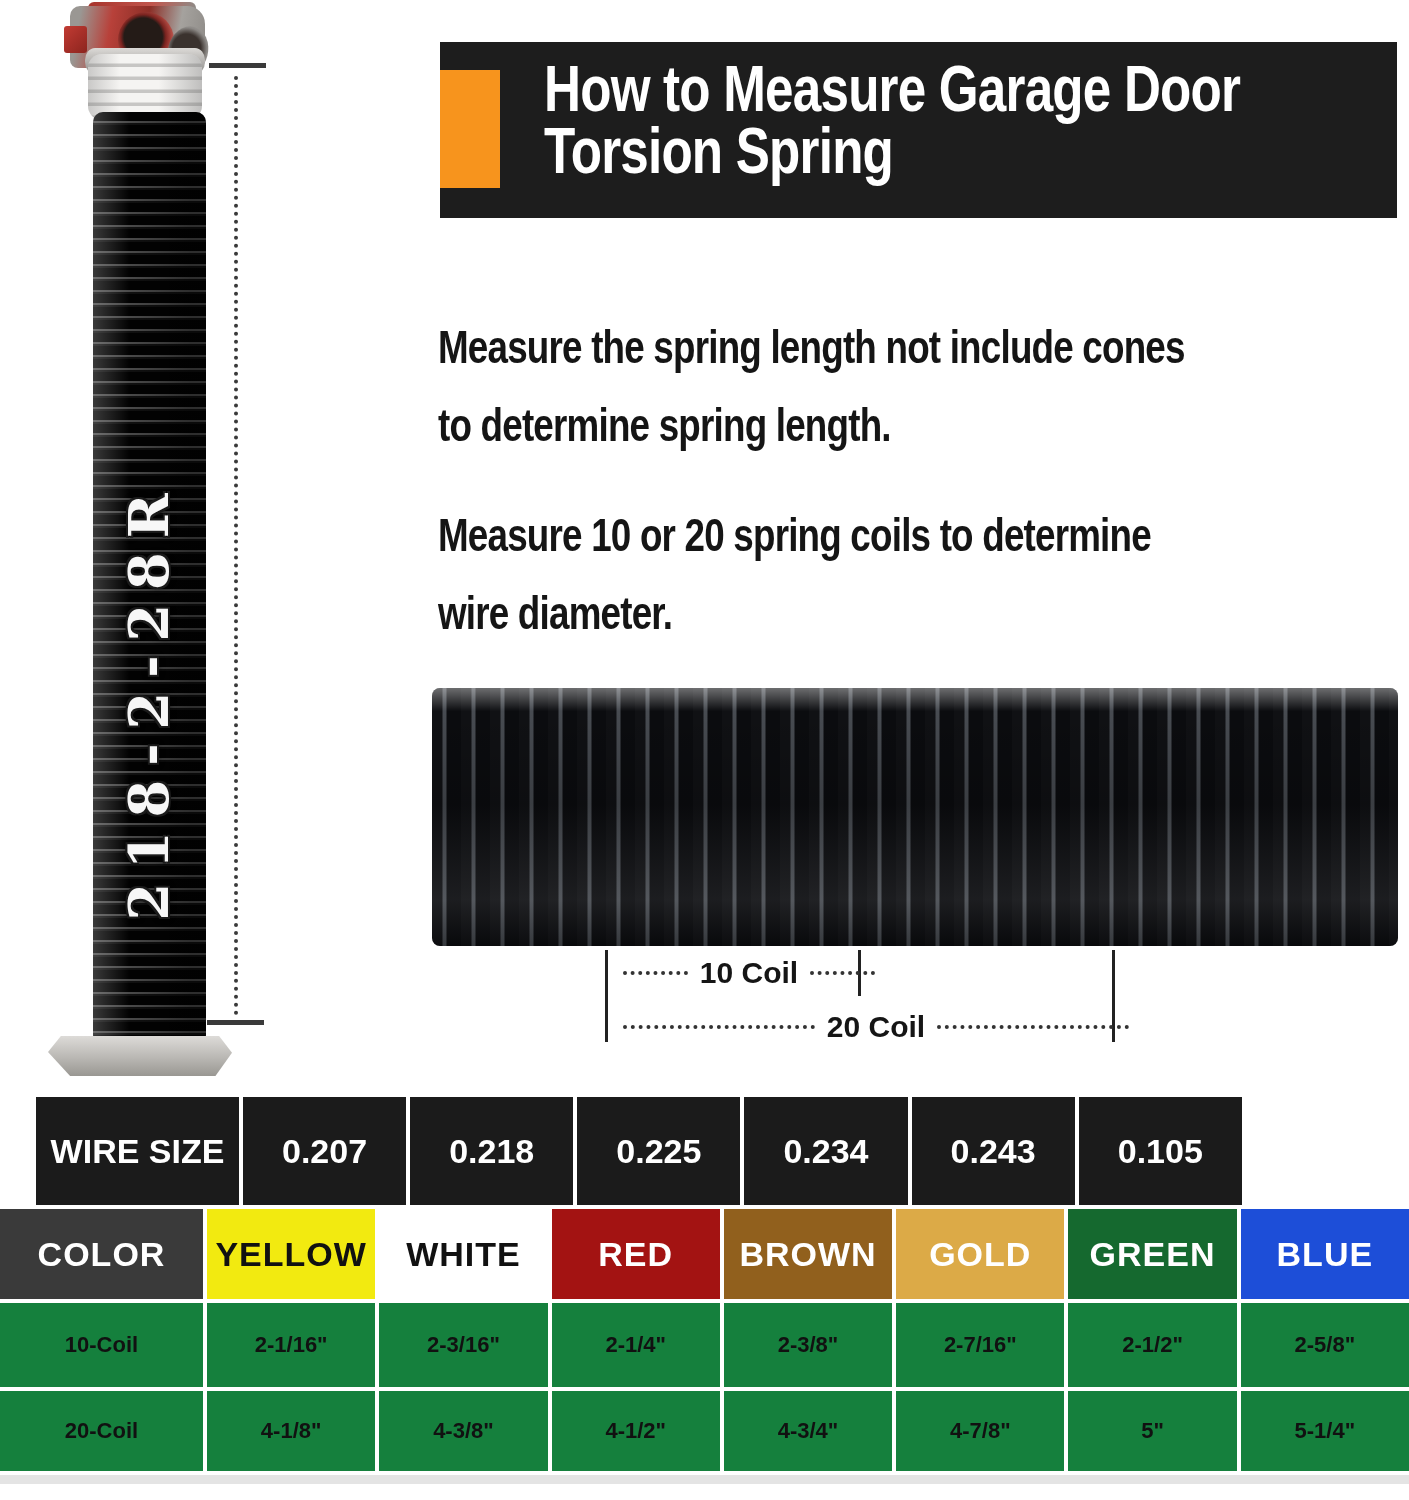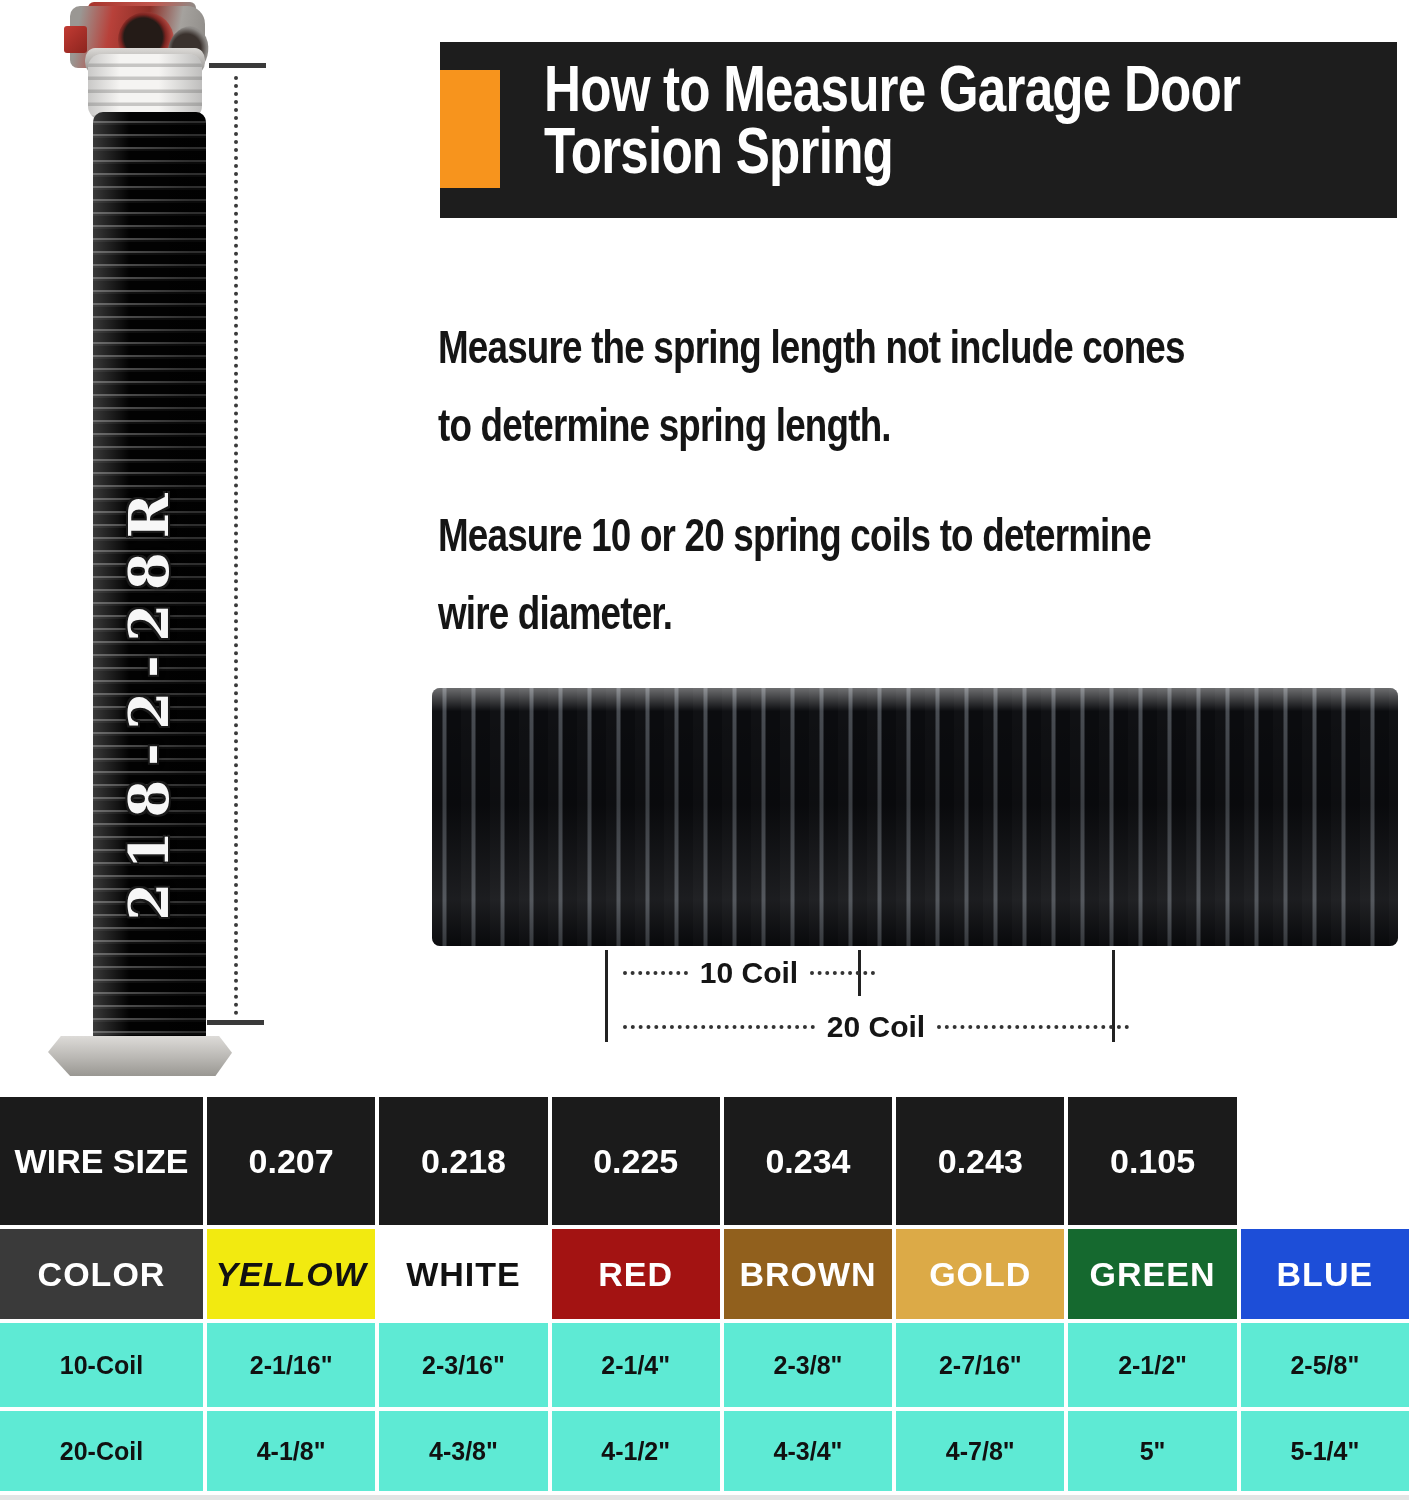--- a/index.html
+++ b/index.html
@@ -63,26 +63,26 @@
   
   .tick{position:absolute;width:3px;background:#222;}
   .dim{position:absolute;display:flex;align-items:center;color:#151515;font-weight:bold;font-size:30px;padding-left:15px;}
   .dim::before,.dim::after{content:"";flex:1;border-top:4px dotted #333;}
   .dim span{padding:0 12px;white-space:nowrap;}
 
   
   .spec-table{position:absolute;left:0;top:1097px;width:1409px;}
   .t-row{display:grid;grid-template-columns:203px repeat(7,1fr);column-gap:4px;margin-bottom:4px;}
   .t-row .cell{display:flex;align-items:center;justify-content:center;font-weight:bold;}
-  .row-header{height:128px;}
+  .row-header{height:108px;margin-left:36px;}
   .row-header .cell{background:#1b1b1b;color:#fff;font-size:34px;letter-spacing:0;}
   .row-color{height:90px;font-size:34px;}
   .row-color .cell{font-size:34px;letter-spacing:1px;}
   .row-gray{height:84px;}
-  .row-gray .cell{background:#5eead4;color:#111;font-size:25px;}
+  .row-gray .cell{background:#15803d;color:#111;font-size:22px;}
   .row-gray-2{height:80px;}
   .bottom-strip{height:9px;background:#e4e4e4;}
 </style>
 </head>
 <body>
 
 <div id="page">
 
   <div>
     <div class="cone-stripe"></div>
@@ -139,21 +139,21 @@
         <div class="cell">WIRE SIZE</div>
         <div class="cell">0.207</div>
         <div class="cell">0.218</div>
         <div class="cell">0.225</div>
         <div class="cell">0.234</div>
         <div class="cell">0.243</div>
         <div class="cell">0.105</div>
       </div>
     <div class="t-row row-color">
         <div class="cell" style="background: rgb(58, 58, 58); color: rgb(255, 255, 255);">COLOR</div>
-        <div class="cell" style="background: rgb(242, 234, 16); color: rgb(17, 17, 17); font-style: italic;">YELLOW</div>
+        <div class="cell" style="background: rgb(242, 234, 16); color: rgb(17, 17, 17);">YELLOW</div>
         <div class="cell" style="background: rgb(255, 255, 255); color: rgb(17, 17, 17);">WHITE</div>
         <div class="cell" style="background: rgb(163, 19, 18); color: rgb(255, 255, 255);">RED</div>
         <div class="cell" style="background: rgb(145, 96, 29); color: rgb(255, 255, 255);">BROWN</div>
         <div class="cell" style="background: rgb(220, 170, 71); color: rgb(255, 255, 255);">GOLD</div>
         <div class="cell" style="background: rgb(21, 105, 47); color: rgb(255, 255, 255);">GREEN</div>
         <div class="cell" style="background: #1d4ed8; color: rgb(255, 255, 255);">BLUE</div>
       </div>
     <div class="t-row row-gray">
         <div class="cell">10-Coil</div>
         <div class="cell">2-1/16"</div>

